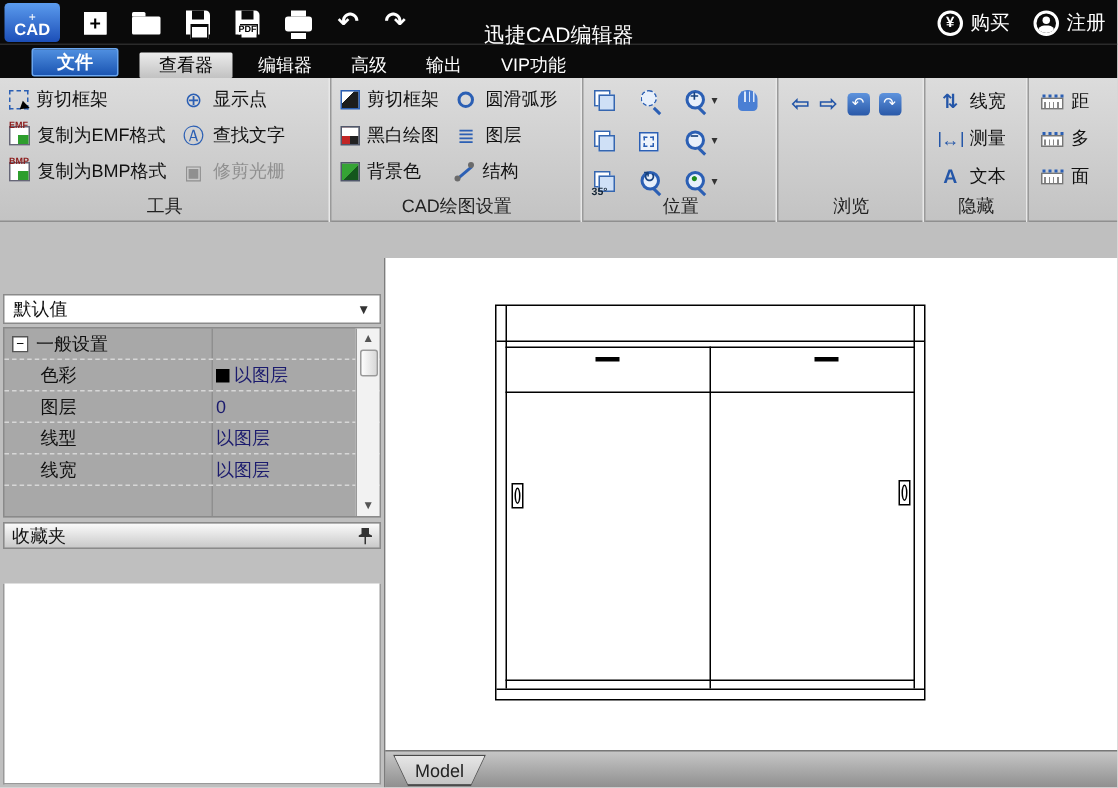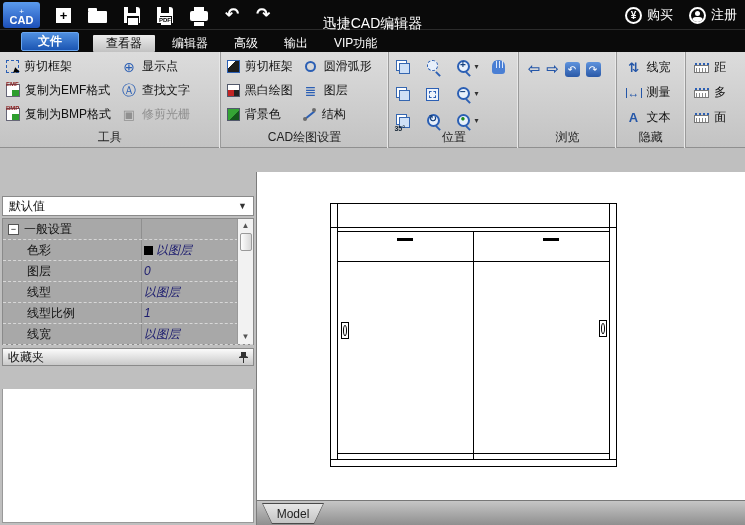--- a/index.html
+++ b/index.html
@@ -101,21 +101,21 @@
   
   .leftpanel { position:absolute; left:0; top:172px; width:257px; height:353px; background:#bfbfbf; border-right:1px solid #7c7c7c; }
   .phdr { position:absolute; left:2px; right:2px; height:18px; background:linear-gradient(#fbfbfb,#c9c9c9); border:1px solid #8a8a8a; display:flex; align-items:center; justify-content:space-between; padding:0 5px; font-size:12px; color:#111; }
   .pin { display:inline-flex; cursor:pointer; }
   .combo { position:absolute; left:2px; top:24px; right:2px; height:20px; background:#fff; border:1px solid #8a8a8a; display:flex; align-items:center; justify-content:space-between; padding:0 6px; font-size:12px; color:#111; cursor:pointer; }
   .combo .car { font-size:9px; color:#333; }
   .grid { position:absolute; left:2px; top:46px; right:2px; height:127px; background:#a8a8a8; border:1px solid #8a8a8a; }
   .grow { position:relative; height:21px; display:flex; align-items:center; border-bottom:1px dashed #d7d7d7; font-size:12px; color:#111; }
   .grow .lab { width:137px; padding-left:24px; white-space:nowrap; overflow:hidden; }
   .grow.group .lab { padding-left:5px; display:flex; align-items:center; gap:5px; }
-  .grow .val { padding-left:4px; color:#1b1b6e; display:flex; align-items:center; gap:3px; white-space:nowrap;font-style:italic; }
+  .grow .val { padding-left:4px; color:#1b1b6e; display:flex; align-items:center; gap:3px; white-space:nowrap; }
   .colsep { position:absolute; left:138px; top:0; bottom:0; width:1px; background:#8f8f8f; }
   .minusbox { width:11px; height:11px; background:#fff; border:1px solid #555; font-size:9px; line-height:9px; text-align:center; color:#000; display:inline-block; }
   .swatch { width:9px; height:9px; background:#000; display:inline-block; }
   .vscroll { position:absolute; right:0; top:0; bottom:0; width:16px; background:#f2f2f2; border-left:1px solid #999; display:flex; flex-direction:column; align-items:center; }
   .vs-arrow { font-size:8px; color:#555; line-height:14px; height:14px; cursor:pointer; }
   .vs-thumb { width:12px; height:18px; background:linear-gradient(90deg,#fdfdfd,#d8d8d8); border:1px solid #9a9a9a; border-radius:2px; cursor:pointer; }
   .vs-spacer { flex:1; }
   .favhdr { top:176px; }
   .favcols { position:absolute; left:2px; top:196px; right:2px; height:22px; background:linear-gradient(#f6f6f6,#dcdcdc); border:1px solid #999; display:flex; align-items:center; font-size:12px; color:#222; }
   .favcols .c1 { width:126px; padding-left:6px; border-right:1px solid #b5b5b5; height:100%; display:flex; align-items:center; }
@@ -391,26 +391,20 @@
             <span>0</span>
           </span>
       </div>
       <div class="grow">
         <span class="lab">线型</span>
         <span class="val">
             <span>以图层</span>
           </span>
       </div>
       <div class="grow">
-        <span class="lab">线型比例</span>
-        <span class="val">
-            <span>1</span>
-          </span>
-      </div>
-      <div class="grow">
         <span class="lab">线宽</span>
         <span class="val">
             <span>以图层</span>
           </span>
       </div>
       <div class="vscroll">
         <span class="vs-arrow">▲</span>
         <span class="vs-thumb"></span>
         <span class="vs-spacer"></span>
         <span class="vs-arrow">▼</span>

